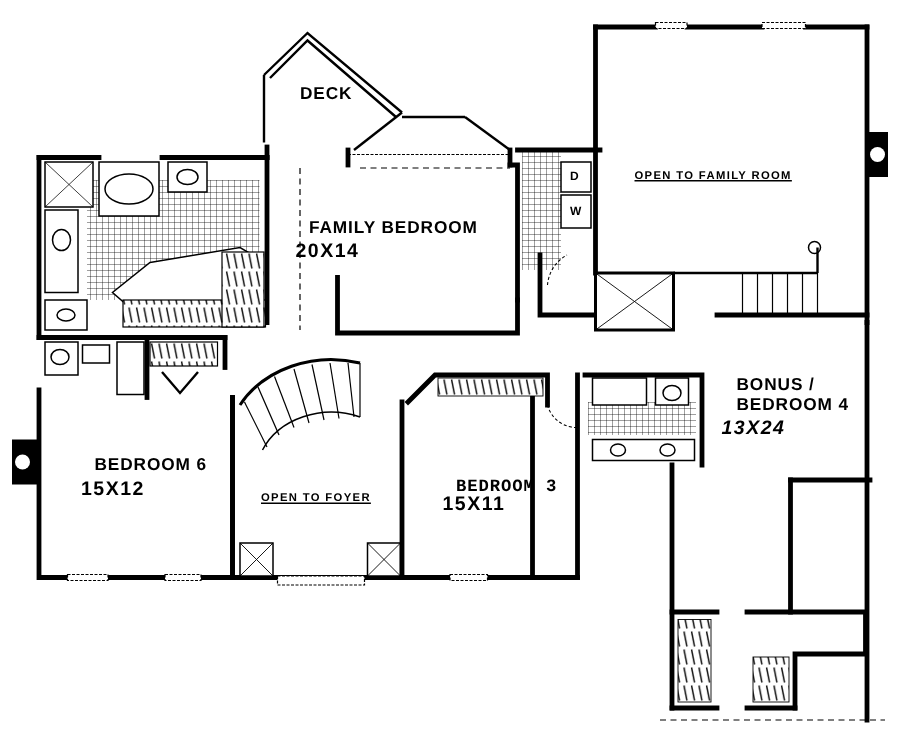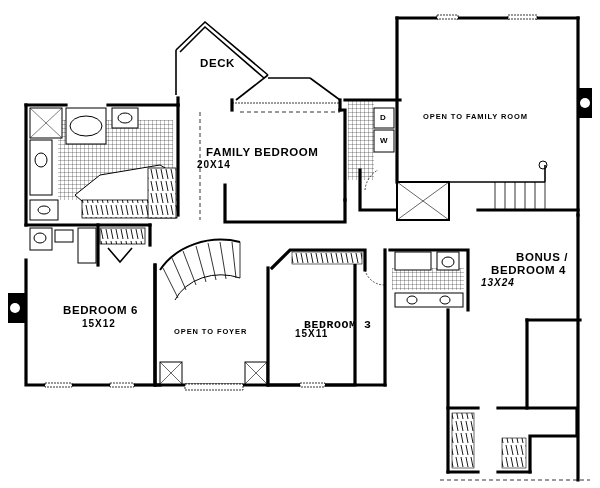--- a/index.html
+++ b/index.html
@@ -8,22 +8,22 @@
   .wall { fill: none; stroke: #000; stroke-width: 3.2; stroke-linecap: square; }
   .wall-thin { fill: none; stroke: #000; stroke-width: 1.6; }
   .win { fill: #fff; stroke: #000; stroke-width: 0.8; stroke-dasharray: 2 1; }
   .door-arc { fill: none; stroke: #000; stroke-width: 0.7; stroke-dasharray: 2 1.5; }
   .dash { fill: none; stroke: #000; stroke-width: 0.8; stroke-dasharray: 4 3; }
   .hatch { fill: url(#tile); stroke: none; }
   .fix { fill: #fff; stroke: #000; stroke-width: 1; }
   .stair { stroke: #000; stroke-width: 0.8; }
   .lbl { position: absolute; font-weight: bold; color: #000; white-space: nowrap; line-height: 1; }
   .lbl-room { font-size: 11.5px; letter-spacing: 0.6px; padding-left: 10px; }
-  .lbl-dim { font-size: 10px; letter-spacing: 1px; font-weight: bold; }
-  .lbl-small { font-size: 7.5px; letter-spacing: 0.9px; }
+  .lbl-dim { font-size: 13px; letter-spacing: 1px; font-weight: bold; }
+  .lbl-small { font-size: 7.5px; letter-spacing: 0.9px; text-decoration: underline; }
   .lbl-dw { font-size: 8px; }
 </style>
 </head>
 <body>
 
 <svg id="plan" viewBox="0 0 600 488" xmlns="http://www.w3.org/2000/svg">
   <defs>
     <pattern id="tile" width="4" height="4" patternUnits="userSpaceOnUse">
       <rect width="4" height="4" fill="#fff"></rect>
       <path d="M0 0H4M0 0V4" stroke="#000" stroke-width="0.5"></path>
@@ -198,23 +198,23 @@
 <div class="lbl lbl-room" style="left:190px;top:58px;">DECK</div>
 
 <div class="lbl lbl-room" style="left:196px;top:147px;">FAMILY BEDROOM</div>
 <div class="lbl lbl-dim" style="left:197px;top:160px;">20X14</div>
 
 <div class="lbl lbl-small" style="left:423px;top:113px;">OPEN TO FAMILY ROOM</div>
 
 <div class="lbl lbl-dw" style="left:380px;top:114px;">D</div>
 <div class="lbl lbl-dw" style="left:380px;top:137px;">W</div>
 
-<div class="lbl lbl-room" style="left:506px;top:252px;text-align:center;">BONUS /</div>
+<div class="lbl lbl-room" style="left:481px;top:252px;text-align:center;">BONUS /</div>
 <div class="lbl lbl-room" style="left:481px;top:265px;">BEDROOM 4</div>
 <div class="lbl lbl-dim" style="left:481px;top:278px;font-style:italic;">13X24</div>
 
 <div class="lbl lbl-room" style="left:53px;top:305px;">BEDROOM 6</div>
-<div class="lbl lbl-dim" style="left:54px;top:319px;margin-left:28px;">15X12</div>
+<div class="lbl lbl-dim" style="left:54px;top:319px;">15X12</div>
 
 <div class="lbl lbl-room" style="left:294px;top:319px;font-family:Liberation Mono, monospace;">BEDROOM 3</div>
 <div class="lbl lbl-dim" style="left:295px;top:329px;">15X11</div>
 
 <div class="lbl lbl-small" style="left:174px;top:328px;">OPEN TO FOYER</div>
 
 </body></html>

